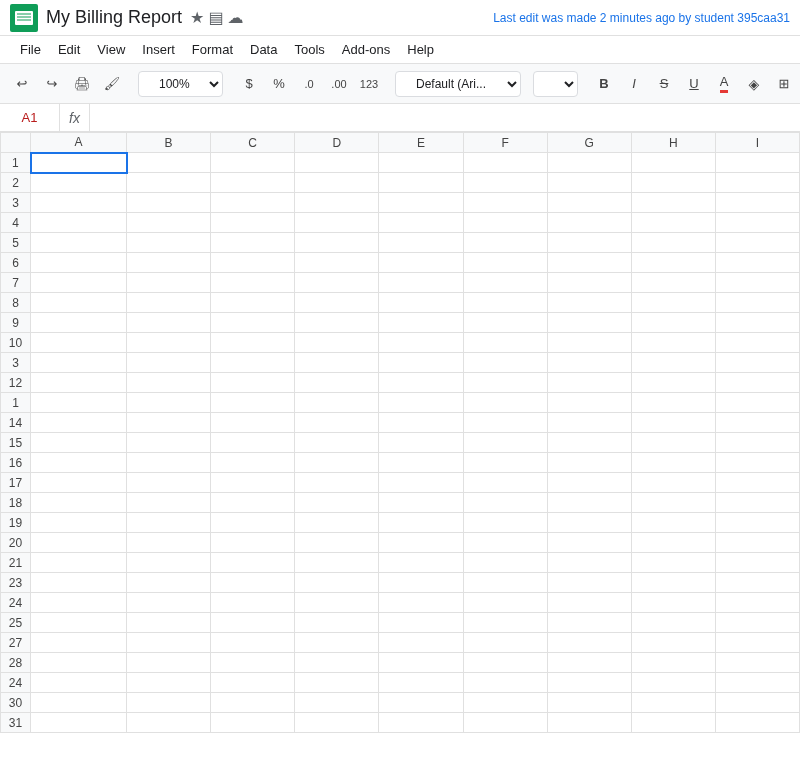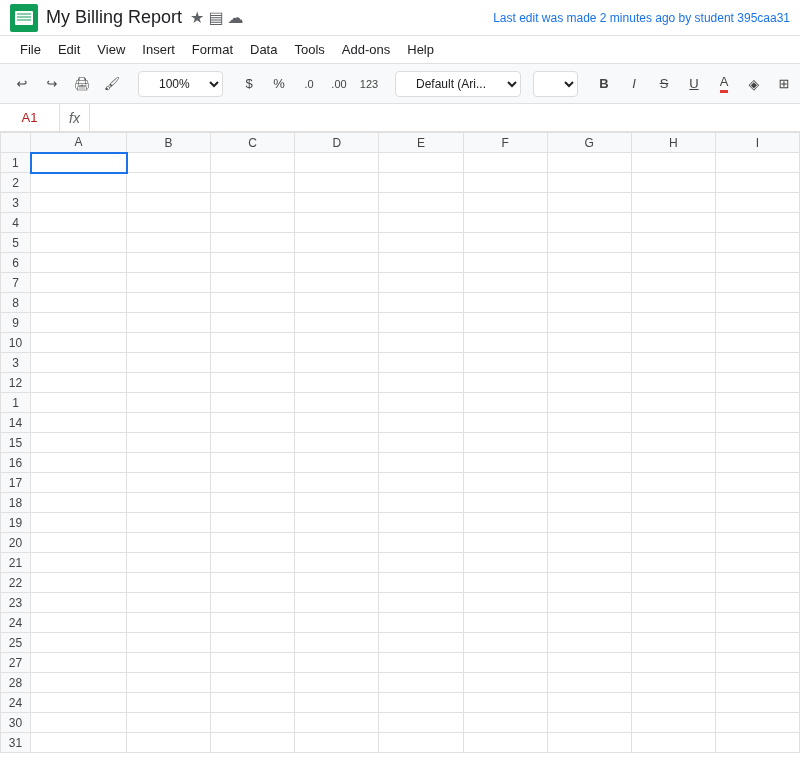--- a/index.html
+++ b/index.html
@@ -578,32 +578,20 @@
             <td class="cell"></td>
             <td class="cell"></td>
             <td class="cell"></td>
             <td class="cell"></td>
             <td class="cell"></td>
             <td class="cell"></td>
             <td class="cell"></td>
             <td class="cell"></td>
           </tr>
           <tr>
-            <td class="row-header">22</td>
-            <td class="cell col-a"></td>
-            <td class="cell"></td>
-            <td class="cell"></td>
-            <td class="cell"></td>
-            <td class="cell"></td>
-            <td class="cell"></td>
-            <td class="cell"></td>
-            <td class="cell"></td>
-            <td class="cell"></td>
-          </tr>
-          <tr>
             <td class="row-header">23</td>
             <td class="cell col-a"></td>
             <td class="cell"></td>
             <td class="cell"></td>
             <td class="cell"></td>
             <td class="cell"></td>
             <td class="cell"></td>
             <td class="cell"></td>
             <td class="cell"></td>
             <td class="cell"></td>

